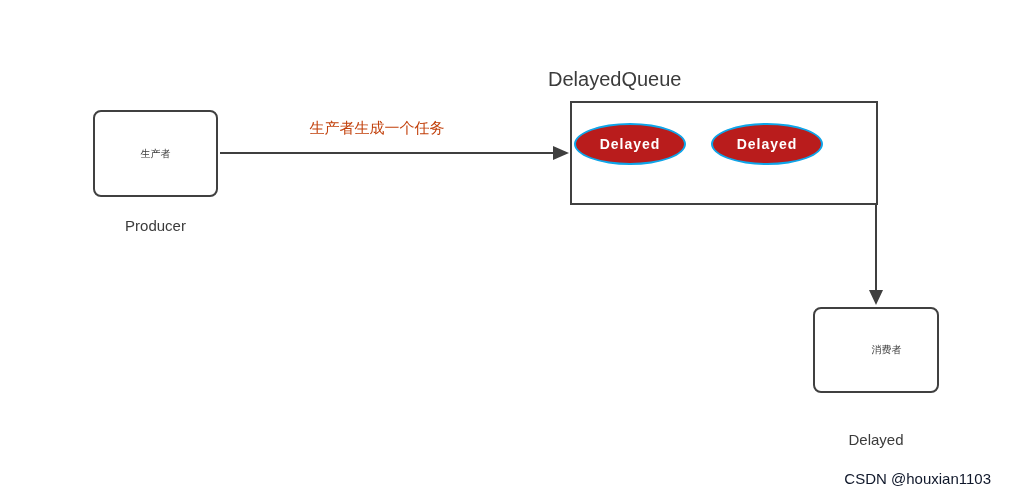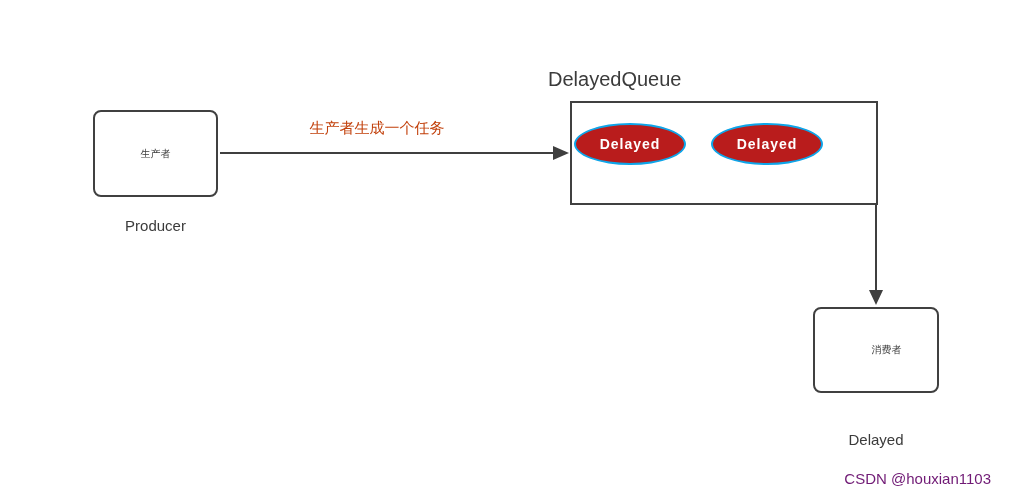--- a/index.html
+++ b/index.html
@@ -86,21 +86,21 @@
     left: 0; top: 0;
     width: 1017px;
     height: 498px;
     pointer-events: none;
   }
 
   
   .watermark {
     right: 26px; top: 470px;
     font-size: 15px;
-    color: #701a75;
+    color: #0f172a;
     text-align: right;
   }
 </style>
 </head>
 <body>
 
 <div class="canvas">
 
   <svg class="abs edges-svg" viewBox="0 0 1017 498" xmlns="http://www.w3.org/2000/svg">
     <g>

